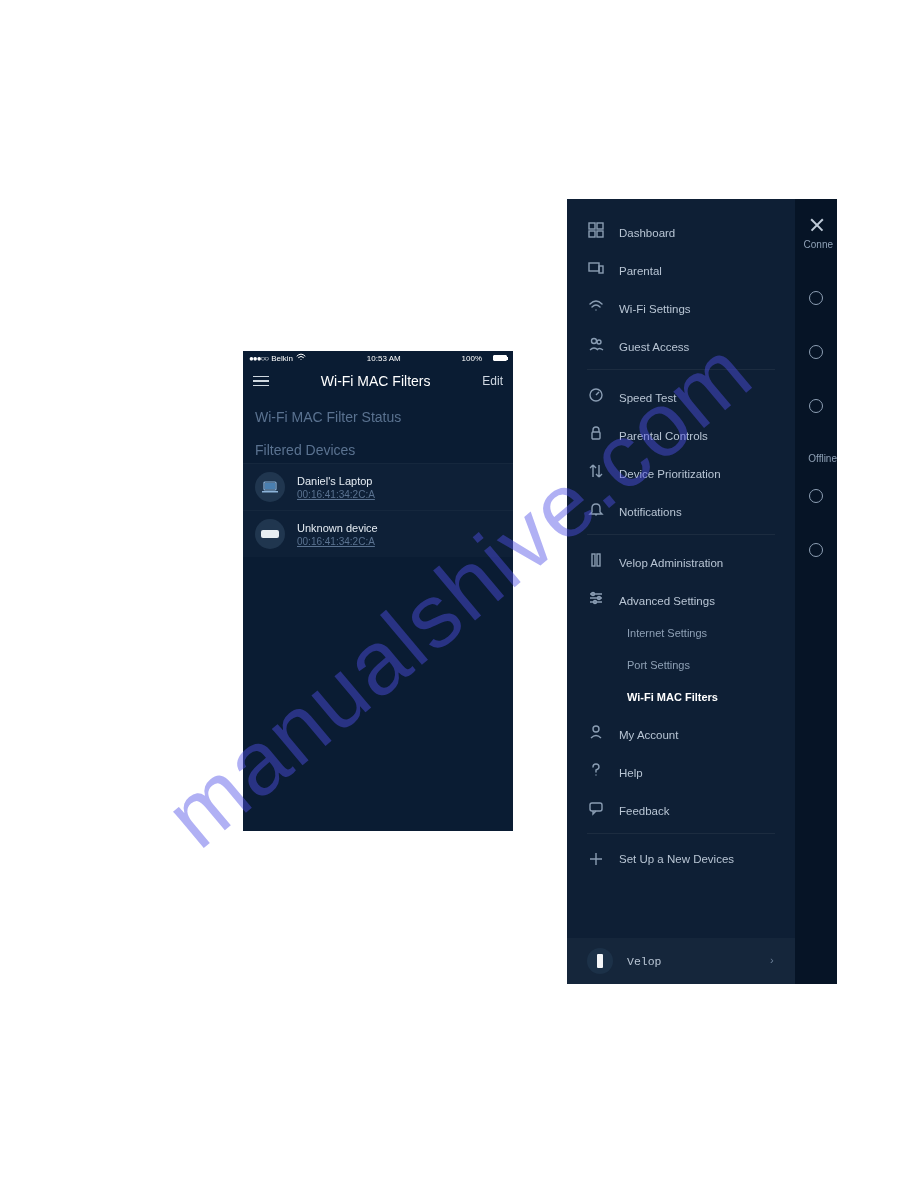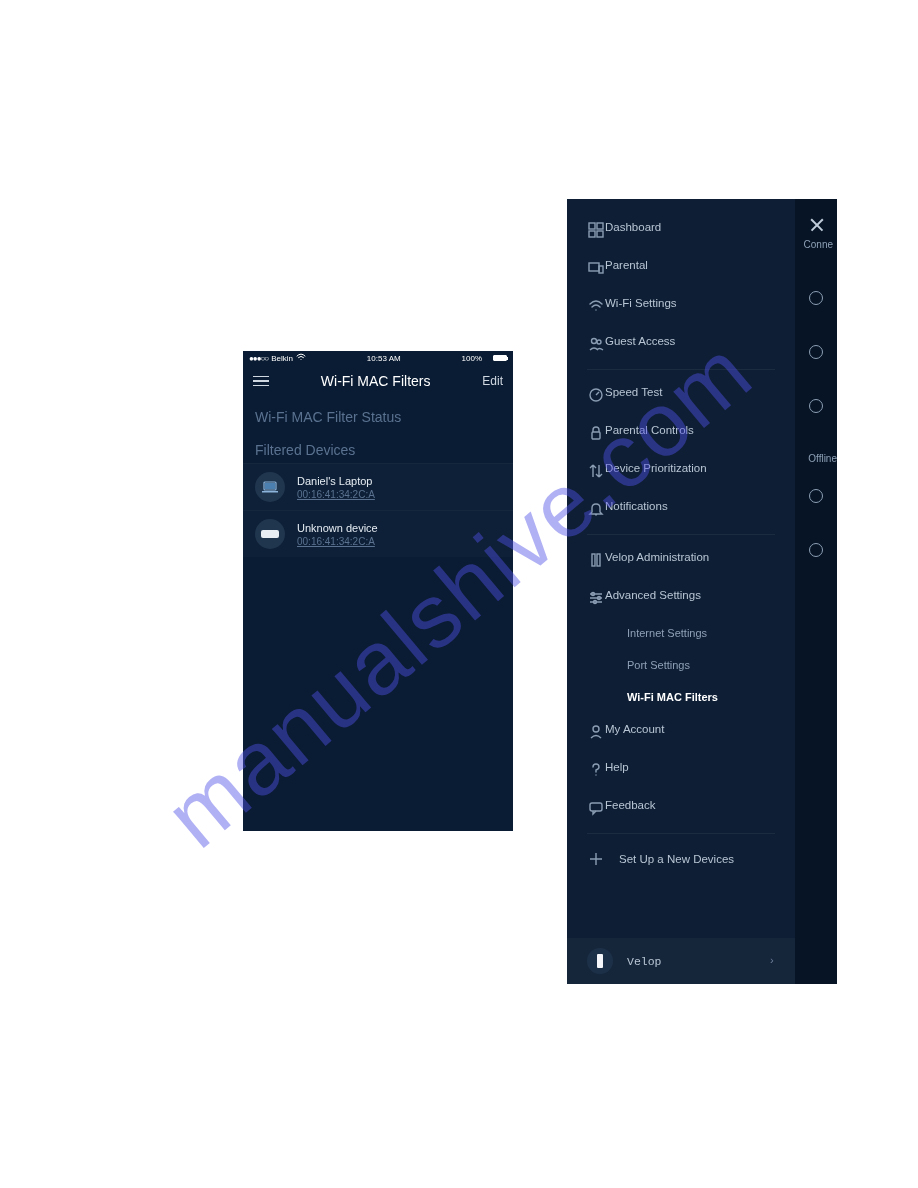--- a/index.html
+++ b/index.html
@@ -105,21 +105,22 @@
   .menu-panel {
     width: 228px;
     height: 100%;
     background: #0e1f35;
     display:flex;
     flex-direction:column;
     padding-top: 12px;
   }
   .menu-item {
     display:flex;
-    align-items:flex-start;
+    align-items:flex-end;
+    gap: 14px;
     padding: 10px 4px 10px 20px;
     font-size: 11.5px;
     color:#b8c5d4;
   }
   .menu-item.sub {
     padding-left: 60px;
     font-size: 11px;
     color:#8ea0b5;
   }
   .menu-item.active { color:#ffffff; font-weight:700; }

